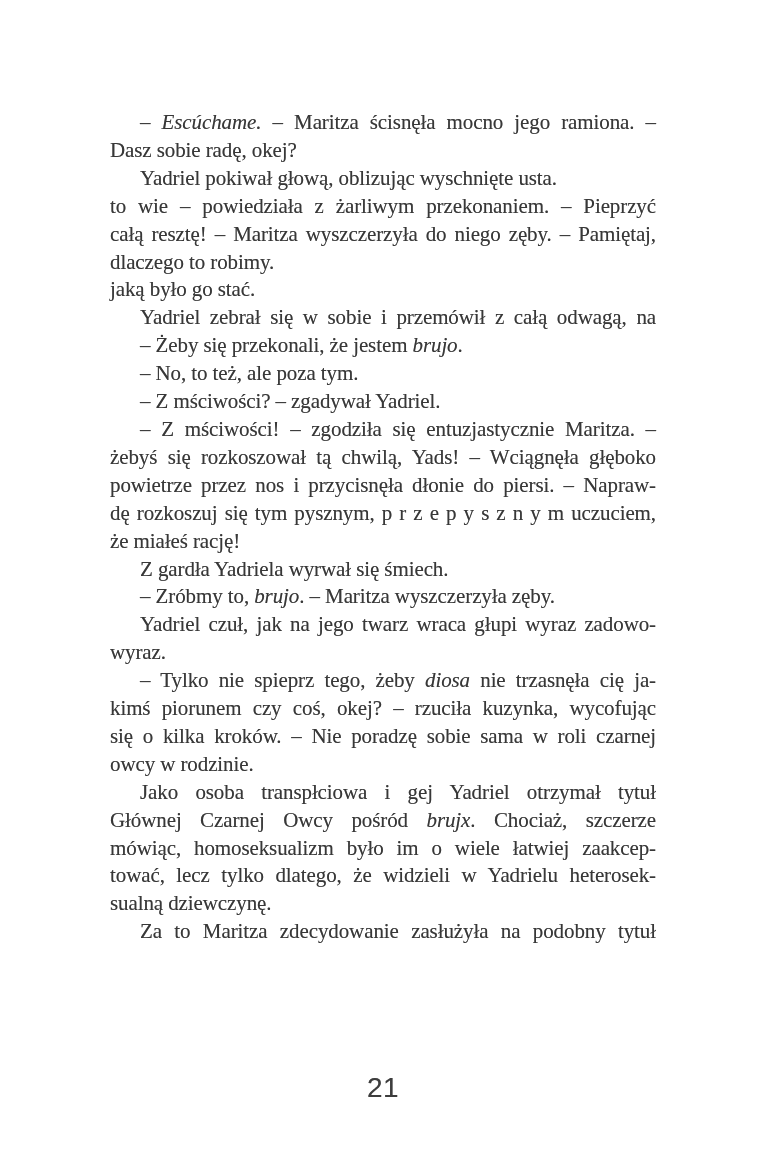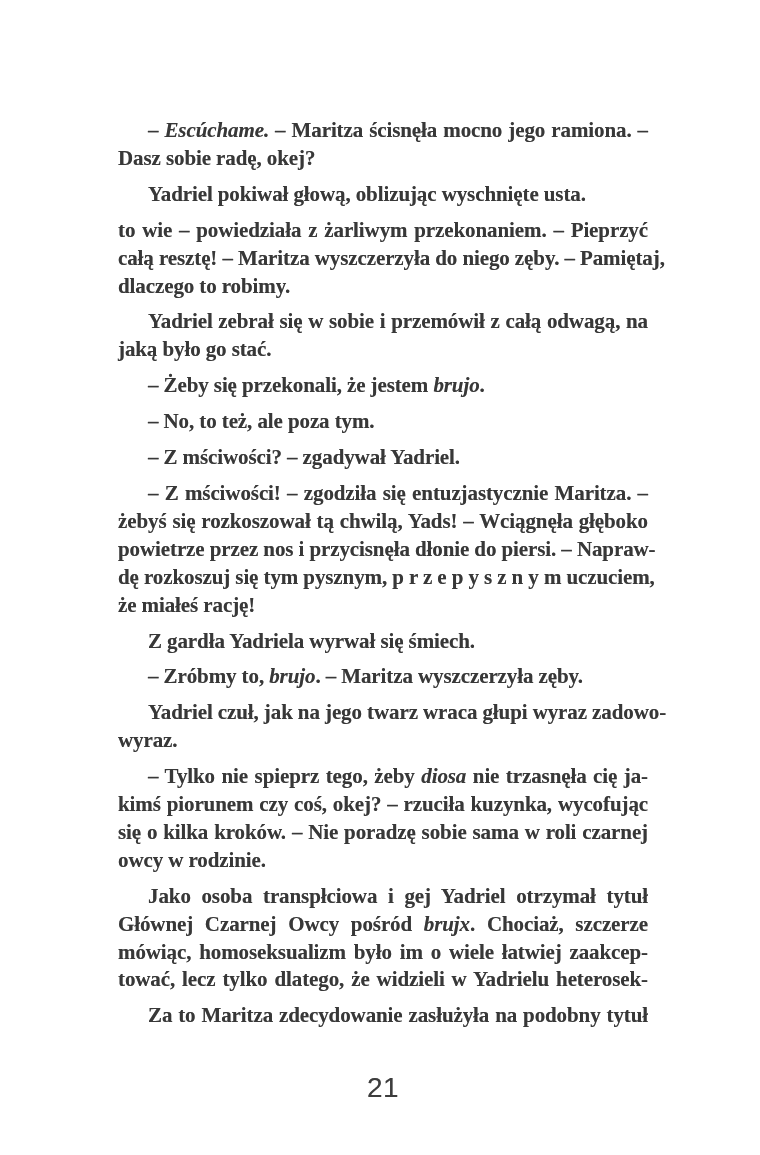--- a/index.html
+++ b/index.html
@@ -22,23 +22,22 @@
     position: absolute;
     left: 110px;
     top: 109px;
     width: 546px;
     font-size: 21px;
     line-height: 27.9px;
     letter-spacing: -0.1px;
     text-shadow: 0 0 0.6px rgba(80,80,80,0.55);
   }
   .paragraph {
-    margin: 8px;
+    margin: 0;
     padding: 0;
-    font-weight: bold;
   }
   .line {
     white-space: nowrap;
     text-align: justify;
     text-align-last: justify;
   }
   .line.left {
     text-align-last: left;
   }
   .line.indent {
@@ -70,22 +69,22 @@
       </div>
       <div class="paragraph">
         <div class="line indent left"><span>Yadriel pokiwał głową, oblizując wyschnięte usta.</span></div>
       </div>
       <div class="paragraph">
         <div class="line"><span>to wie – powiedziała z żarliwym przekonaniem. – Pieprzyć</span></div>
         <div class="line"><span>całą resztę! – Maritza wyszczerzyła do niego zęby. – Pamiętaj,</span></div>
         <div class="line left"><span>dlaczego to robimy.</span></div>
       </div>
       <div class="paragraph">
+        <div class="line left"><span>jaką było go stać.</span></div>
         <div class="line indent"><span>Yadriel zebrał się w sobie i przemówił z całą odwagą, na</span></div>
-        <div class="line left"><span>jaką było go stać.</span></div>
       </div>
       <div class="paragraph">
         <div class="line indent left"><span>– Żeby się przekonali, że jestem </span><span class="italic">brujo</span><span>.</span></div>
       </div>
       <div class="paragraph">
         <div class="line indent left"><span>– No, to też, ale poza tym.</span></div>
       </div>
       <div class="paragraph">
         <div class="line indent left"><span>– Z mściwości? – zgadywał Yadriel.</span></div>
       </div>
@@ -110,19 +109,20 @@
         <div class="line indent"><span>– Tylko nie spieprz tego, żeby </span><span class="italic">diosa</span><span> nie trzasnęła cię ja-</span></div>
         <div class="line"><span>kimś piorunem czy coś, okej? – rzuciła kuzynka, wycofując</span></div>
         <div class="line"><span>się o kilka kroków. – Nie poradzę sobie sama w roli czarnej</span></div>
         <div class="line left"><span>owcy w rodzinie.</span></div>
       </div>
       <div class="paragraph">
         <div class="line indent"><span>Jako osoba transpłciowa i gej Yadriel otrzymał tytuł</span></div>
         <div class="line"><span>Głównej Czarnej Owcy pośród </span><span class="italic">brujx</span><span>. Chociaż, szczerze</span></div>
         <div class="line"><span>mówiąc, homoseksualizm było im o wiele łatwiej zaakcep-</span></div>
         <div class="line"><span>tować, lecz tylko dlatego, że widzieli w Yadrielu heterosek-</span></div>
+        <div class="line left"><span>sualną dziewczynę.</span></div>
       </div>
       <div class="paragraph">
         <div class="line indent"><span>Za to Maritza zdecydowanie zasłużyła na podobny tytuł</span></div>
       </div>
     </div>
   <div class="page-number" style="color: rgb(61, 61, 61);">21</div>
 </div>
 
 </body></html>

